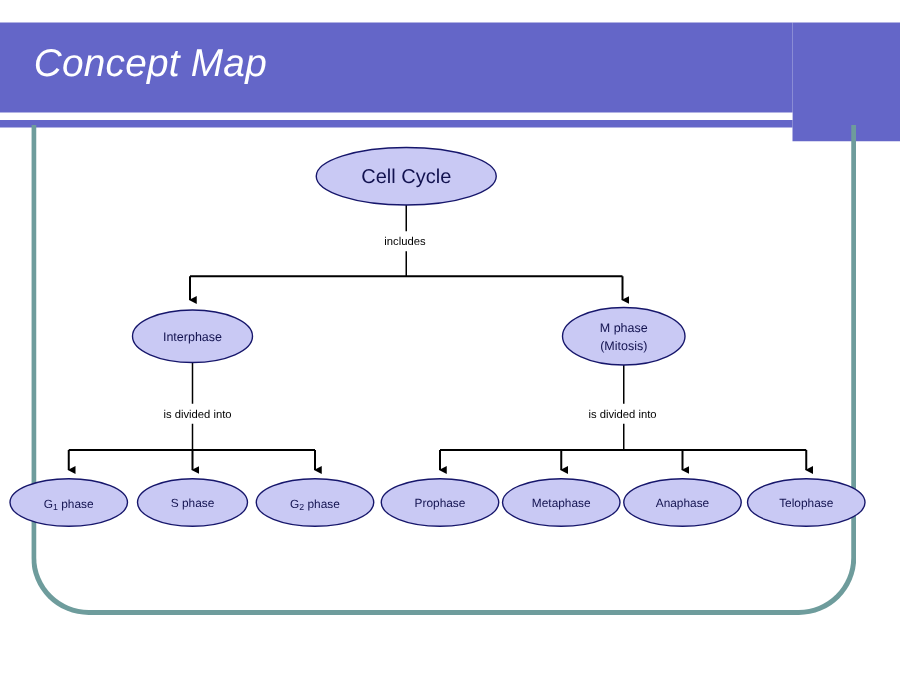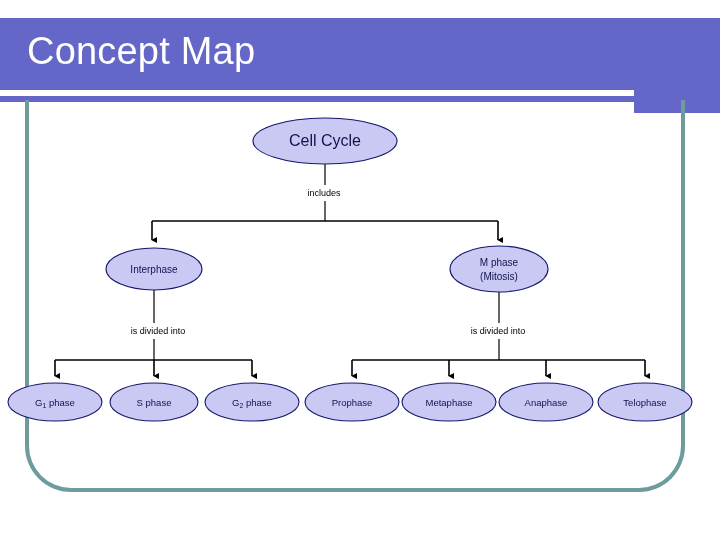--- a/index.html
+++ b/index.html
@@ -37,25 +37,26 @@
     left: 0;
     top: 90px;
     width: 634px;
     height: 6px;
     background: #ffffff;
   }
   #slide-title {
     position: absolute;
     left: 27px;
     top: 32px;
-    font-size: 38px;
+    font-size: 31px;
     line-height: 38px;
     color: #ffffff;
     letter-spacing: 0.2px;
     white-space: nowrap;
+    font-style: italic;
   }
 
   
   #content-frame {
     position: absolute;
     left: 25px;
     top: 100px;
     width: 660px;
     height: 392px;
     border: 4px solid #6e9c9c;

